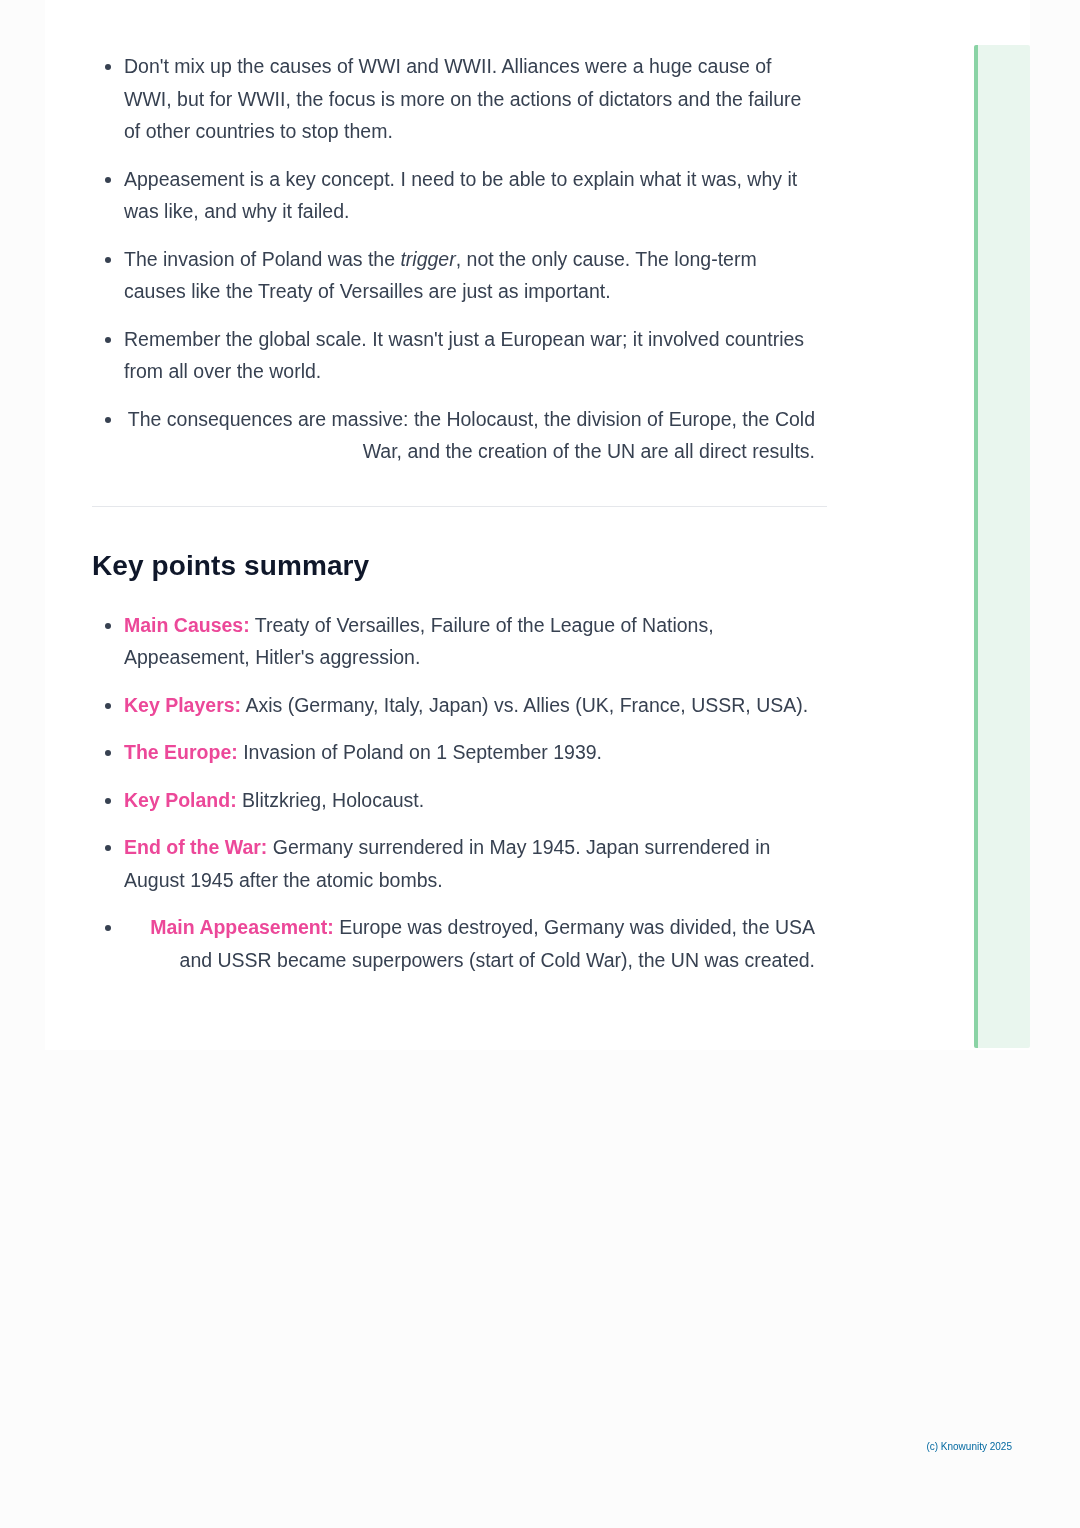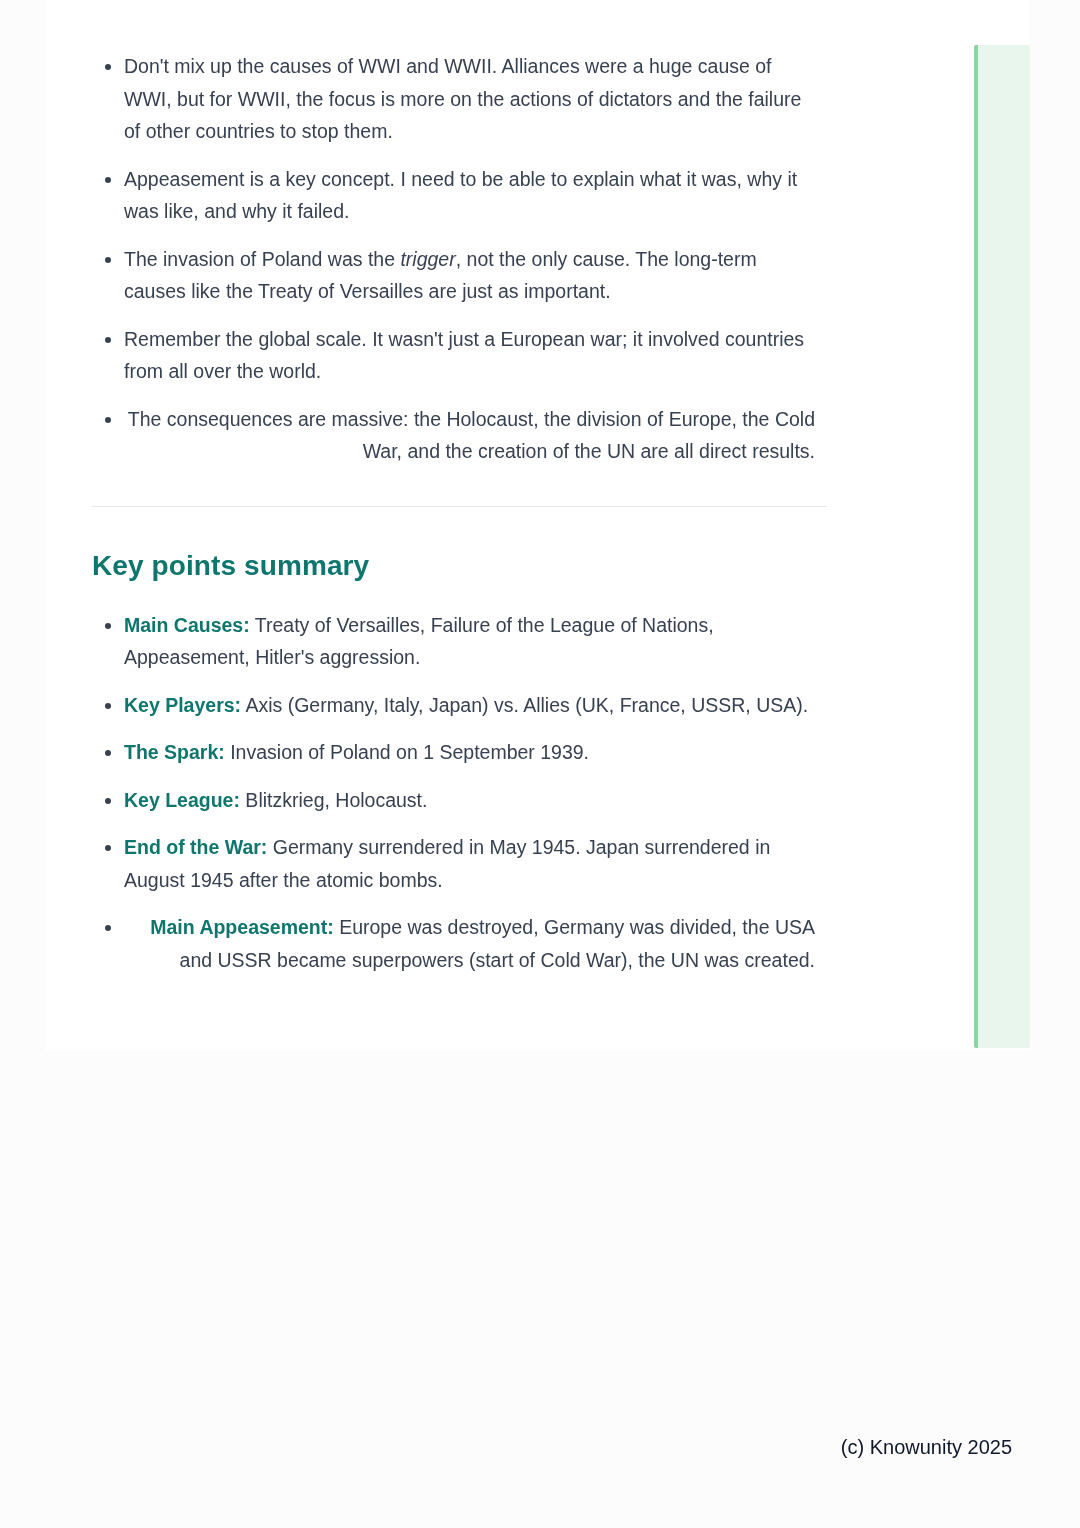--- a/index.html
+++ b/index.html
@@ -58,36 +58,36 @@
     border: none;
     border-top: 1px solid #e5e7eb;
     margin: 38px 0 0 0;
     width: 735px;
   }
   h2.section-heading {
     margin: 42px 0 26px 0;
     font-size: 28px;
     line-height: 34px;
     font-weight: 700;
-    color: #0f766e;
+    color: #0f172a;
     letter-spacing: 0.1px;
   }
   strong.kp-label {
     font-weight: 700;
-    color: #0f766e;
+    color: #ec4899;
   }
   em.tip-em {
   }
   .copyright {
     position: absolute;
     top: 1438px;
     right: 68px;
-    font-size: 20px;
+    font-size: 10px;
     line-height: 18px;
-    color: #0f172a;
+    color: #0369a1;
     text-align: right;
   }
 </style>
 </head>
 <body>
 
 <div class="viewport">
   <div class="card">
     <div class="side-strip"></div>
     <div class="content">
@@ -100,22 +100,22 @@
         <li><span>The consequences are massive: the Holocaust, the division of Europe, the Cold War, and the creation of the UN are all direct results.</span><em class="tip-em"></em><span></span></li>
       </ul>
 
       <hr class="divider">
 
       <h2 class="section-heading">Key points summary</h2>
 
       <ul class="note-list">
         <li><strong class="kp-label">Main Causes:</strong><span> Treaty of Versailles, Failure of the League of Nations, Appeasement, Hitler's aggression.</span></li>
         <li><strong class="kp-label">Key Players:</strong><span> Axis (Germany, Italy, Japan) vs. Allies (UK, France, USSR, USA).</span></li>
-        <li><strong class="kp-label">The Spark:</strong><span> Invasion of Poland on 1 September 1939.</span></li>
-        <li><strong class="kp-label">Key League:</strong><span> Blitzkrieg, Holocaust.</span></li>
+        <li><strong class="kp-label">The Europe:</strong><span> Invasion of Poland on 1 September 1939.</span></li>
+        <li><strong class="kp-label">Key Poland:</strong><span> Blitzkrieg, Holocaust.</span></li>
         <li><strong class="kp-label">End of the War:</strong><span> Germany surrendered in May 1945. Japan surrendered in August 1945 after the atomic bombs.</span></li>
         <li><strong class="kp-label">Main Appeasement:</strong><span> Europe was destroyed, Germany was divided, the USA and USSR became superpowers (start of Cold War), the UN was created.</span></li>
       </ul>
 
     </div>
   </div>
 
   <div class="copyright">(c) Knowunity 2025</div>
 </div>
 

